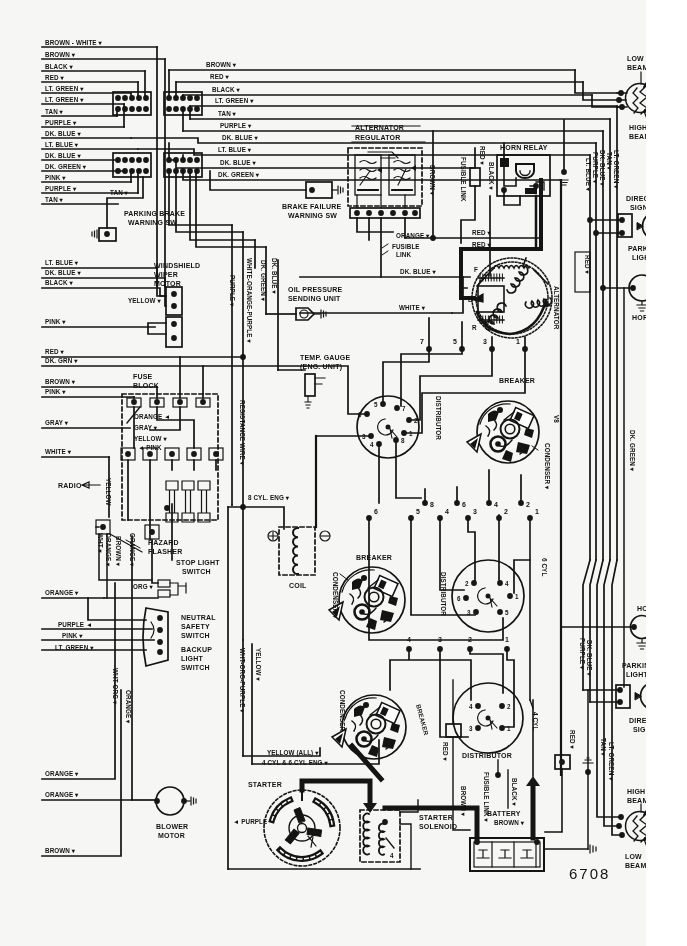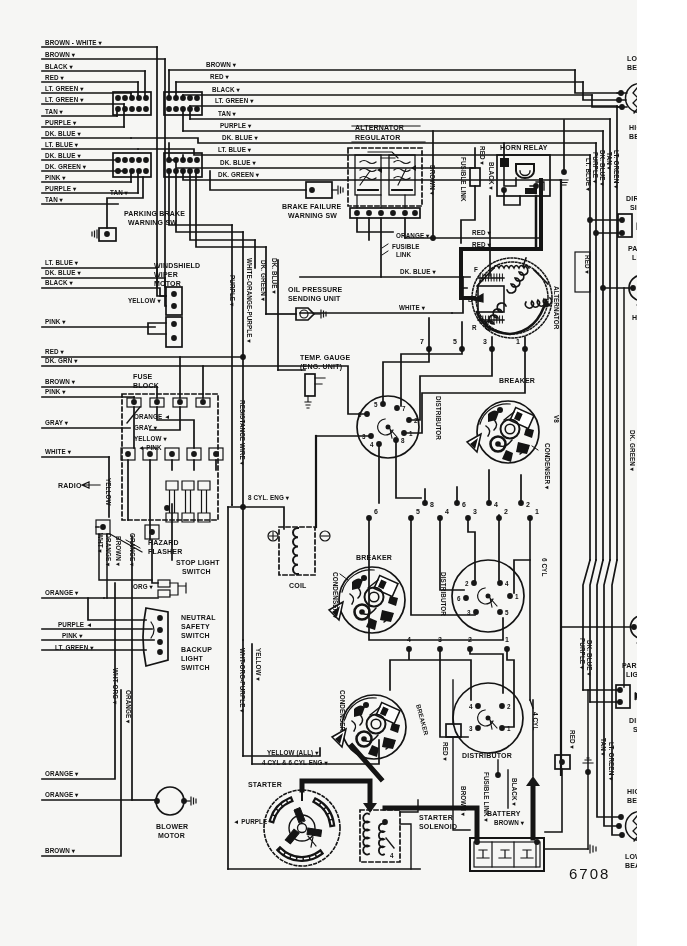--- a/index.html
+++ b/index.html
@@ -1,16 +1,16 @@
 <!DOCTYPE html>
 <html><head>
 <meta charset="utf-8">
 <style>
 html,body{margin:0;padding:0;background:#fff;}
-#wrap{width:637px;height:946px;position:relative;background:#f6f6f4;overflow:hidden;}
+#wrap{width:637px;height:946px;position:relative;background:#f6f6f4;overflow:hidden;padding-left:9px;}
 svg{position:absolute;left:0;top:0;filter:blur(0.38px) contrast(1.05);}
 text{font-family:"Liberation Sans",sans-serif;font-weight:bold;fill:#181818;stroke:none;}
 .t{font-size:7px;letter-spacing:0.2px;}
 .s{font-size:6.3px;letter-spacing:0.1px;}
 .v{font-size:6.3px;letter-spacing:0.1px;}
 .big{font-size:15px;letter-spacing:2px;font-weight:normal;}
 </style>
 </head>
 <body>
 <div id="wrap">

